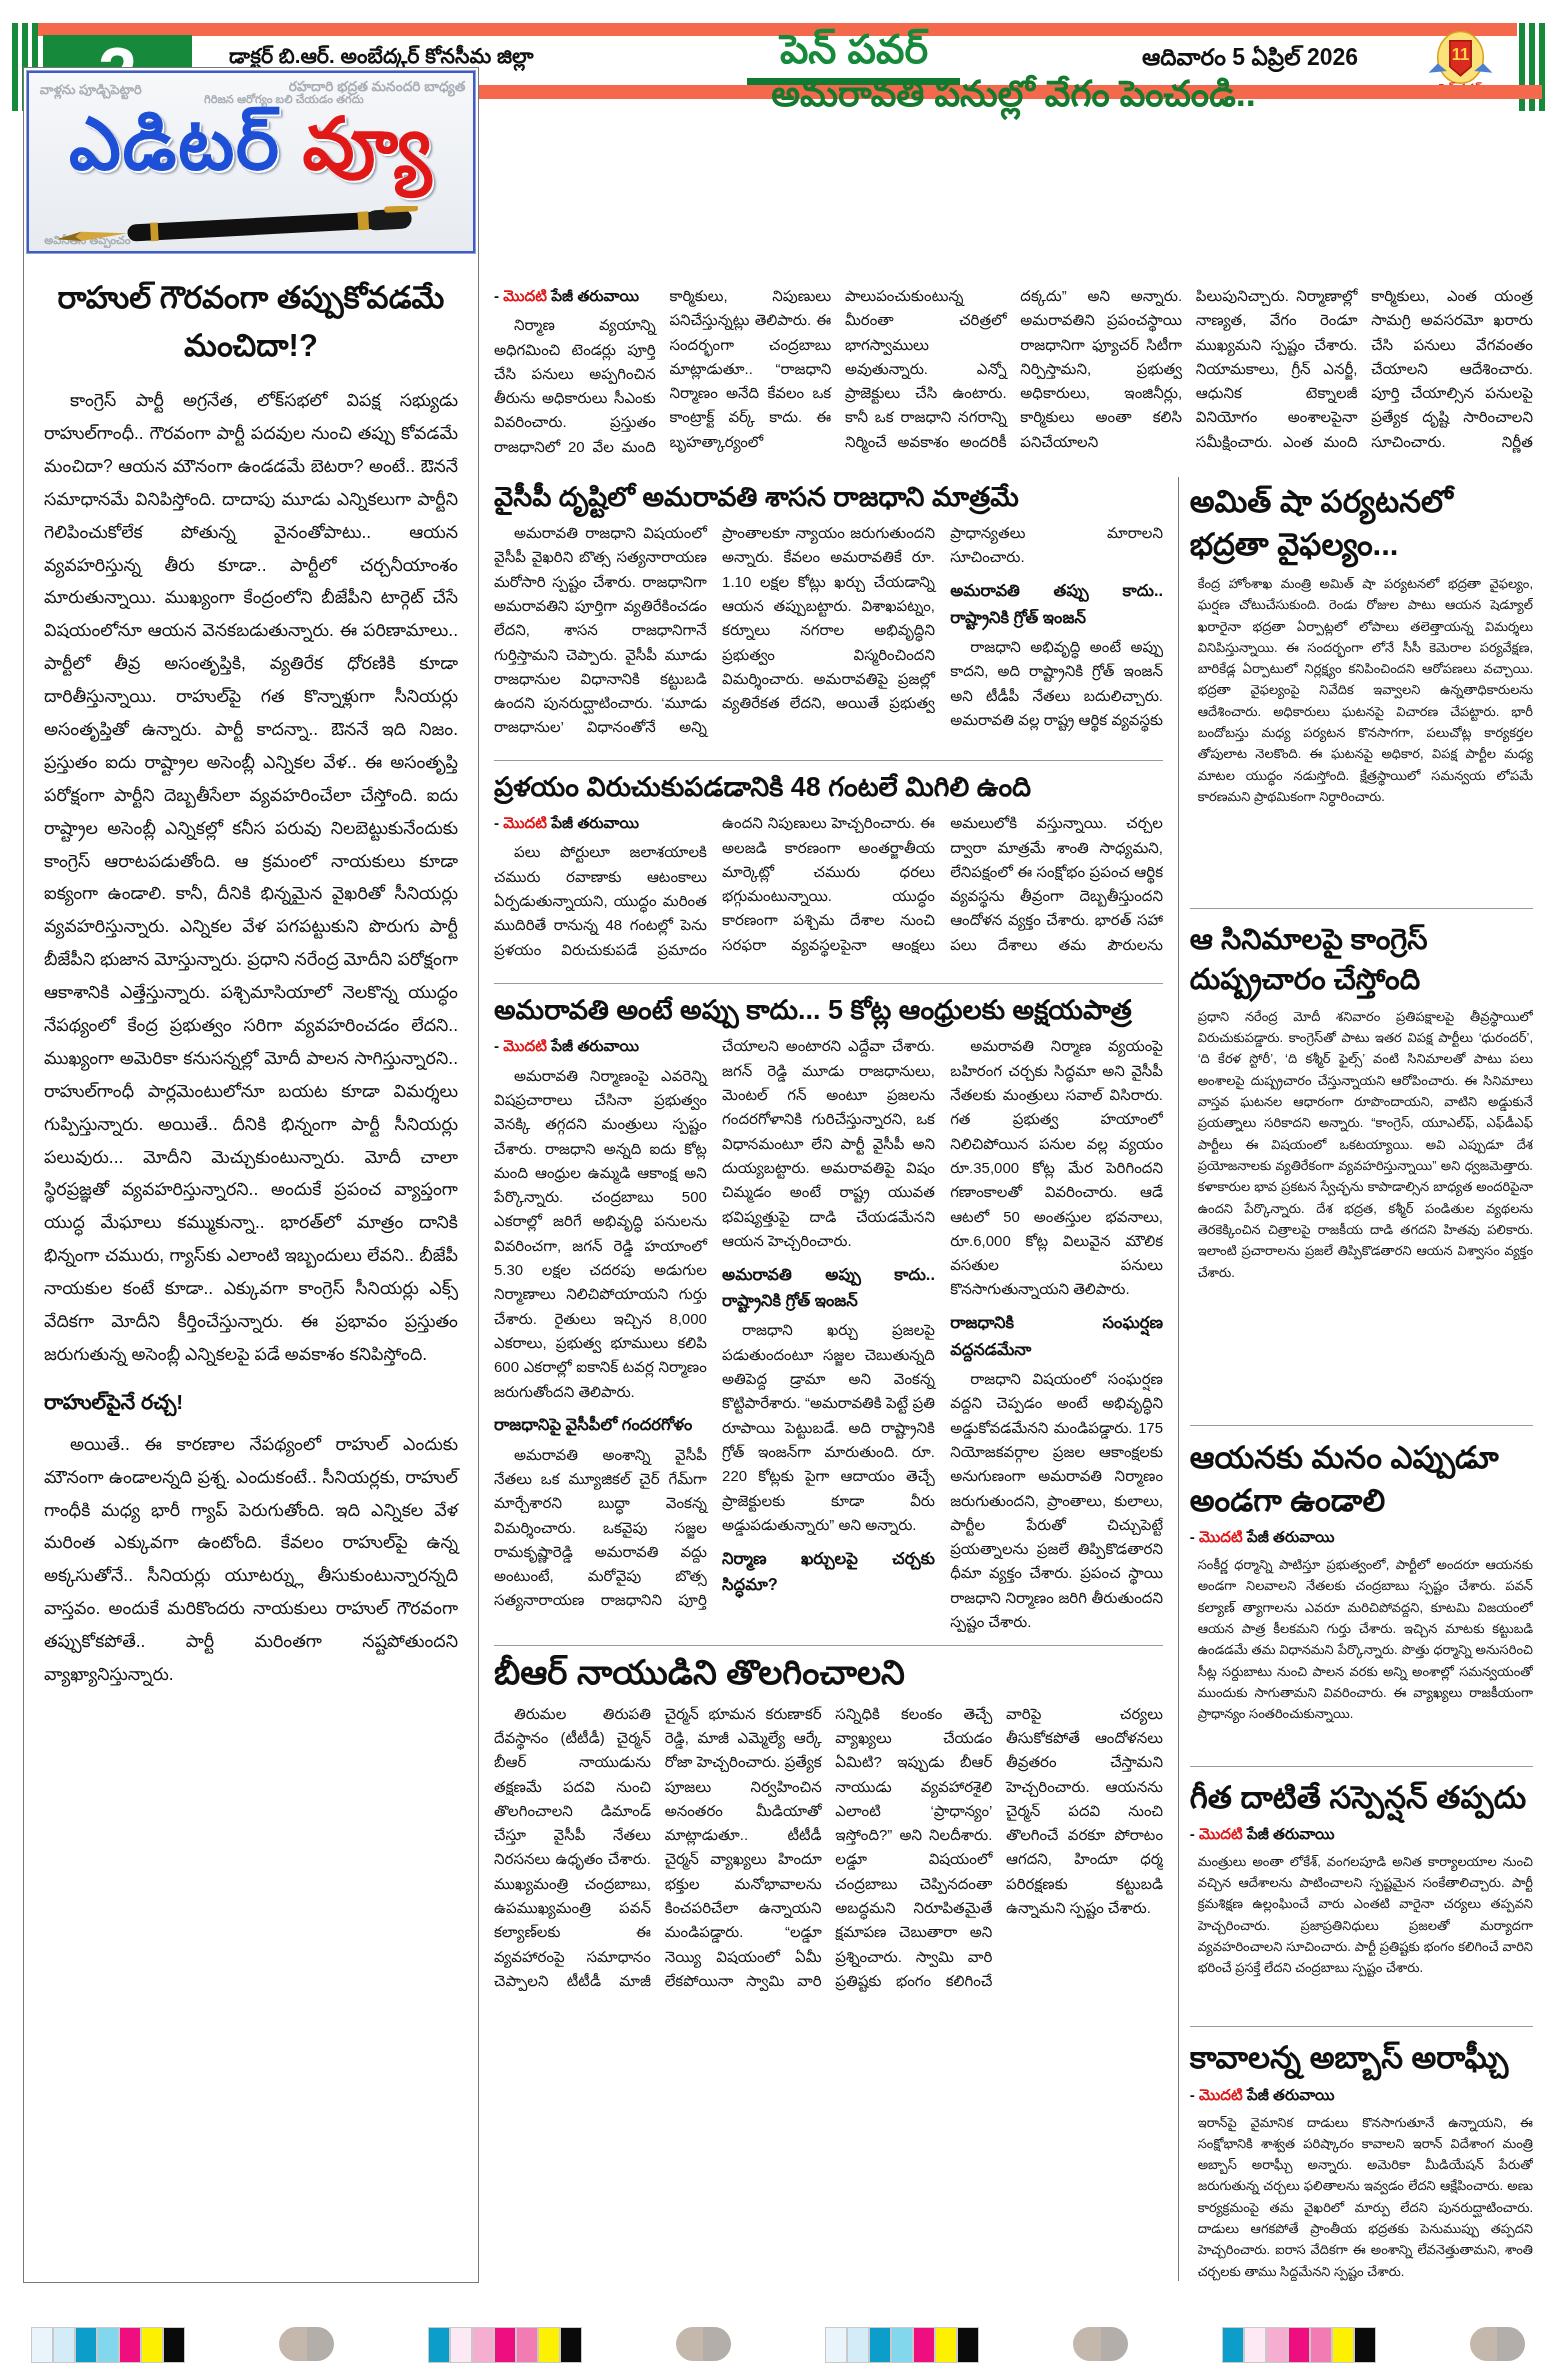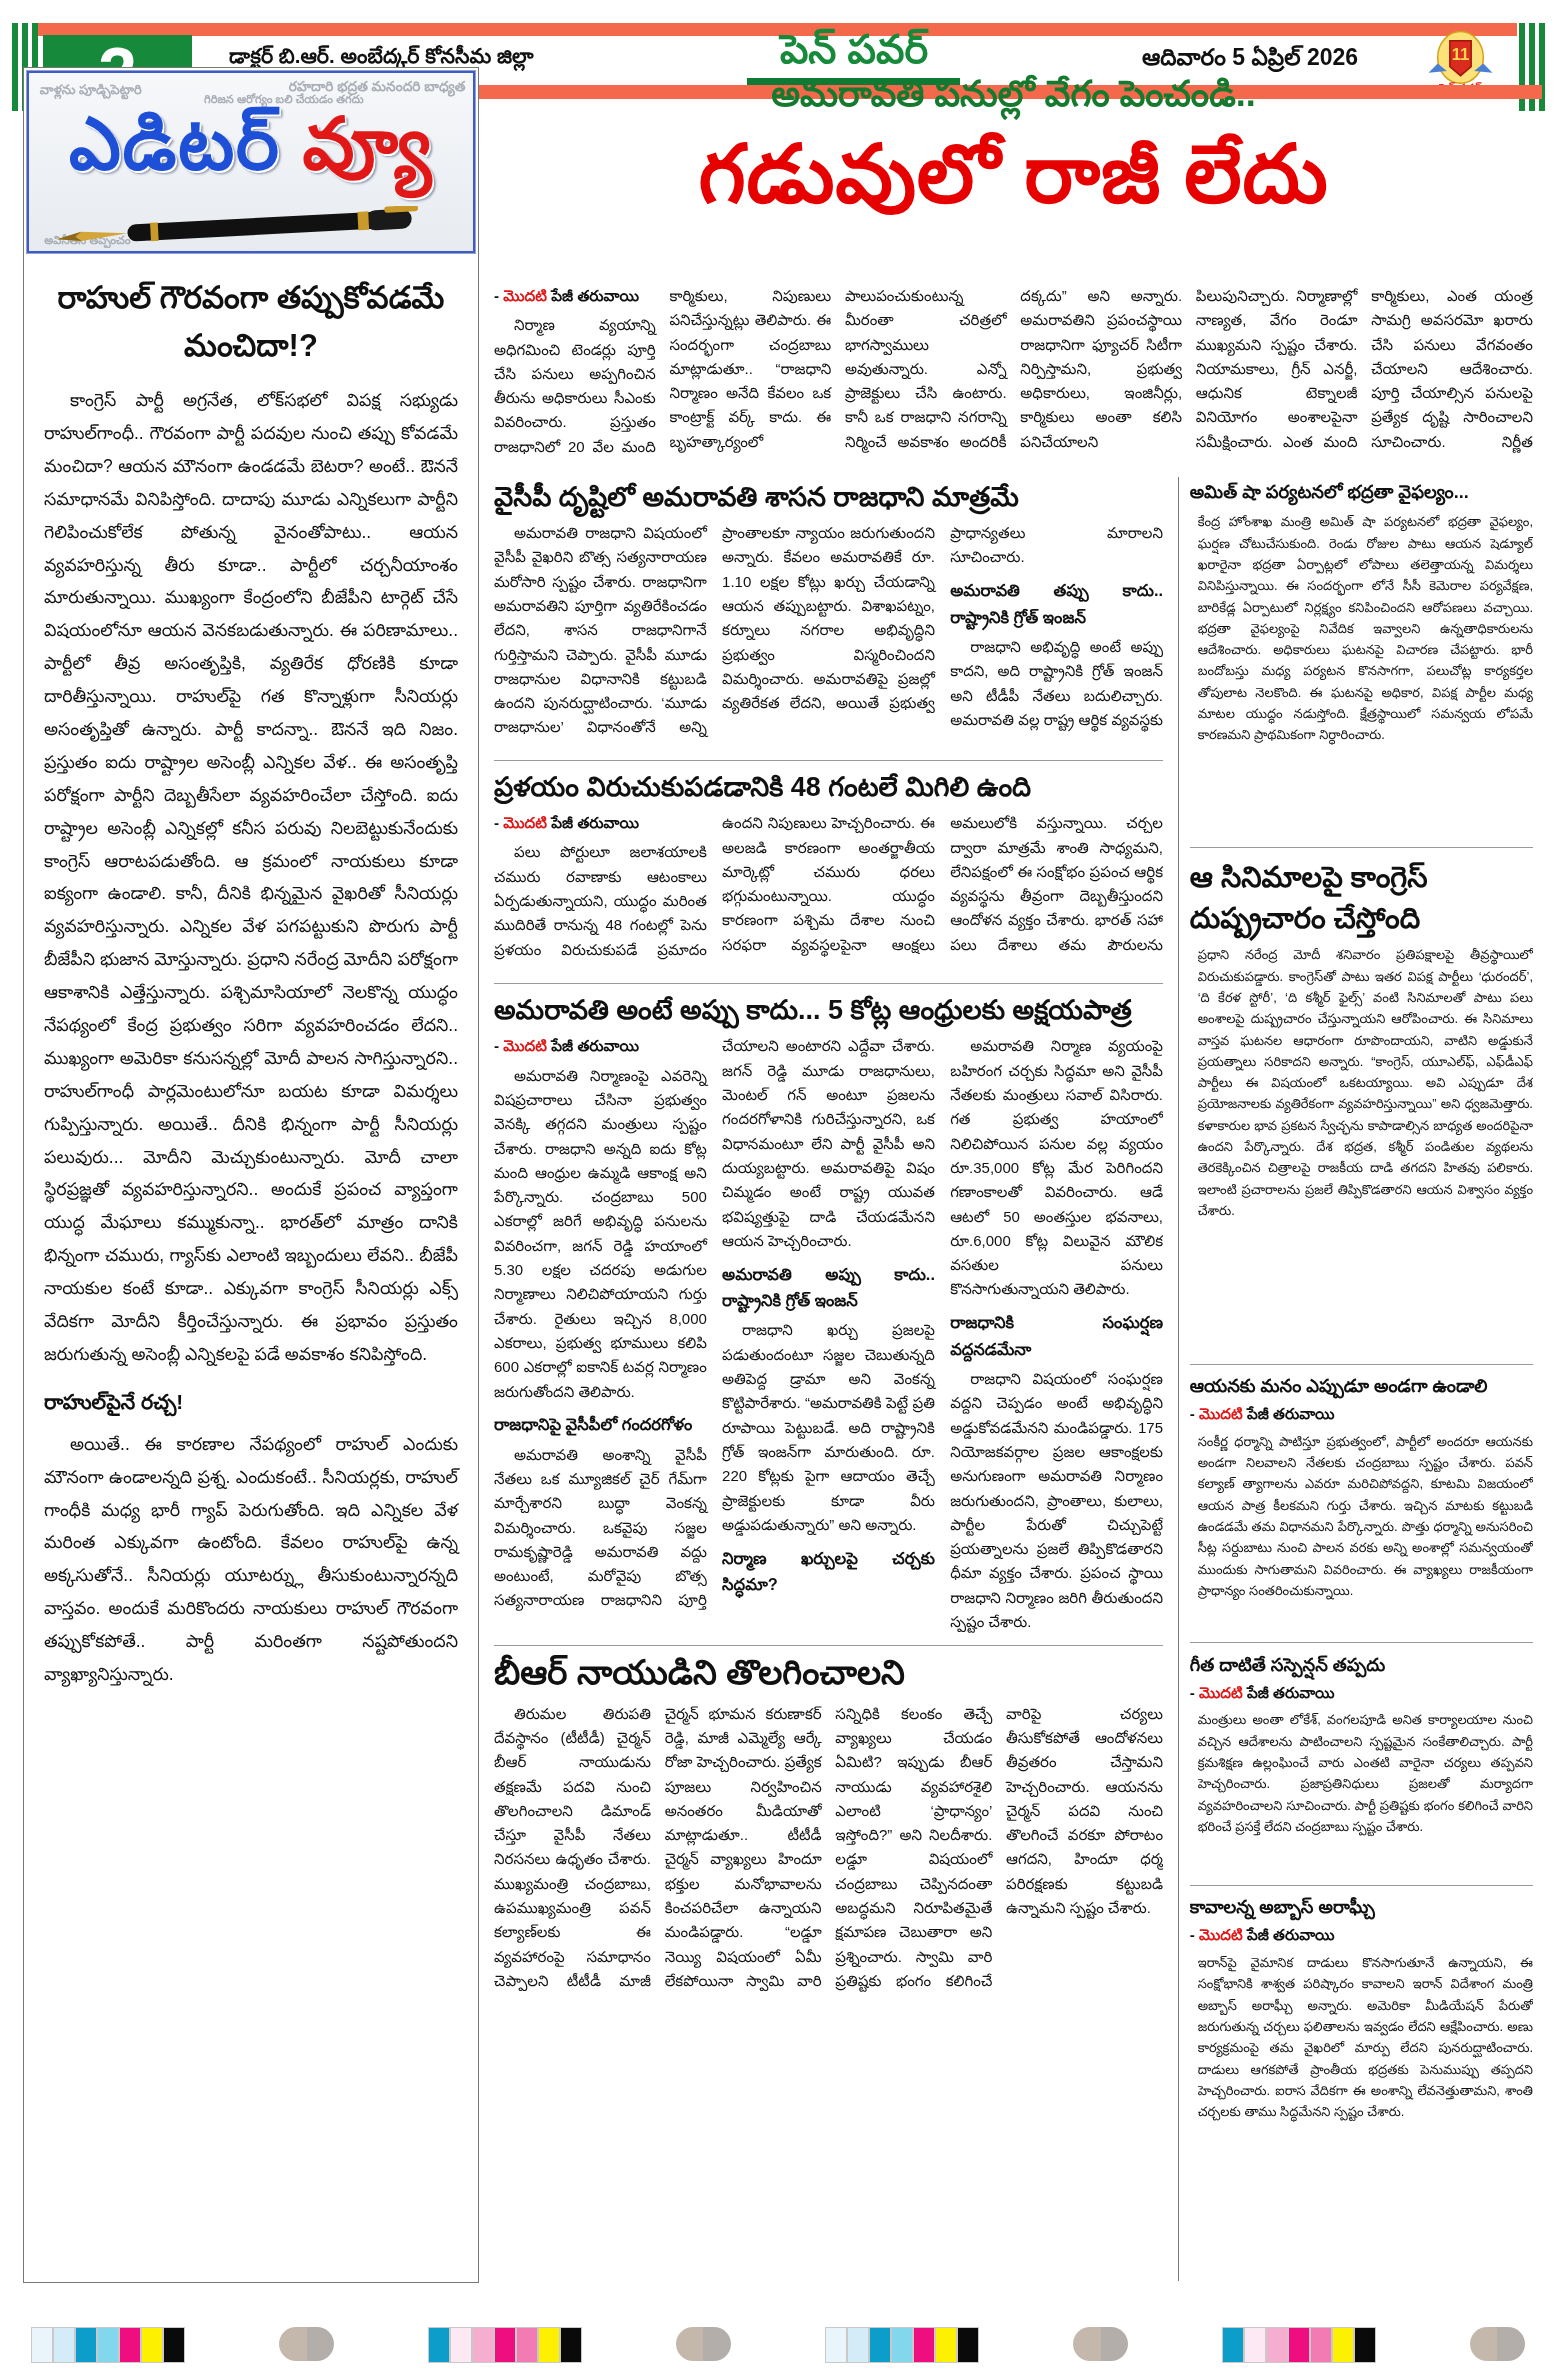--- a/index.html
+++ b/index.html
@@ -52,21 +52,21 @@
   .sect{border-bottom:0.8px solid #999;padding-bottom:6.1px;margin-bottom:7.6px;}
   .sect:last-child{border-bottom:none;}
   .vycp-cols{height:233px;}
   .pral-cols{height:166px;}
   .aksh-cols{height:604px;}
   .roja-kicker{font-size:34px;font-weight:900;margin:3px 0 1.5px 0;}
   .roja-headline{font-size:56px;font-weight:900;margin:0 0 10.7px 0;letter-spacing:0.8px;}
   .roja-cols{column-count:4;column-gap:13.7px;height:448px;overflow:hidden;}
   .right-panel{position:absolute;left:1178px;top:477px;width:355px;height:1804px;border-left:0.8px solid #777;
         padding-left:10.7px;box-sizing:border-box;overflow:hidden;}
-  .rs-head{font-size:18px;font-weight:bold;line-height:1.4;margin:3px 0 6.1px 0;}
+  .rs-head{font-size:31px;font-weight:bold;line-height:1.4;margin:3px 0 6.1px 0;}
   .rs-head.big{font-size:29px;}
   .rs-body{font-size:13px;line-height:1.64;text-align:justify;overflow:hidden;margin-left:8px;}
   .rs{border-bottom:0.8px solid #999;padding-bottom:7.6px;margin-bottom:9.1px;}
   .rs:last-child{border-bottom:none;}
   
   .print-bars{position:absolute;left:30.5px;top:2326px;width:1494px;height:35px;display:flex;
         align-items:center;justify-content:space-between;}
   .swatch-group{display:flex;height:34px;}
   .swatch-group div{width:20px;height:34px;border:0.8px solid #c9c9c9;margin-right:0px;}
   .gray-pill{width:55px;height:34px;border-radius:17px;background:linear-gradient(90deg,#c3b8ab 50%,#b3aeaa 50%);}
@@ -134,21 +134,20 @@
       <div class="left-heading">రాహుల్ గౌరవంగా తప్పుకోవడమే మంచిదా!?</div>
       <div class="left-body">
         <p>కాంగ్రెస్ పార్టీ అగ్రనేత, లోక్‌సభలో విపక్ష సభ్యుడు రాహుల్‌గాంధీ.. గౌరవంగా పార్టీ పదవుల నుంచి తప్పు కోవడమే మంచిదా? ఆయన మౌనంగా ఉండడమే బెటరా? అంటే.. ఔననే సమాధానమే వినిపిస్తోంది. దాదాపు మూడు ఎన్నికలుగా పార్టీని గెలిపించుకోలేక పోతున్న వైనంతోపాటు.. ఆయన వ్యవహరిస్తున్న తీరు కూడా.. పార్టీలో చర్చనీయాంశం మారుతున్నాయి. ముఖ్యంగా కేంద్రంలోని బీజేపీని టార్గెట్ చేసే విషయంలోనూ ఆయన వెనకబడుతున్నారు. ఈ పరిణామాలు.. పార్టీలో తీవ్ర అసంతృప్తికి, వ్యతిరేక ధోరణికి కూడా దారితీస్తున్నాయి. రాహుల్‌పై గత కొన్నాళ్లుగా సీనియర్లు అసంతృప్తితో ఉన్నారు. పార్టీ కాదన్నా.. ఔననే ఇది నిజం. ప్రస్తుతం ఐదు రాష్ట్రాల అసెంబ్లీ ఎన్నికల వేళ.. ఈ అసంతృప్తి పరోక్షంగా పార్టీని దెబ్బతీసేలా వ్యవహరించేలా చేస్తోంది. ఐదు రాష్ట్రాల అసెంబ్లీ ఎన్నికల్లో కనీస పరువు నిలబెట్టుకునేందుకు కాంగ్రెస్ ఆరాటపడుతోంది. ఆ క్రమంలో నాయకులు కూడా ఐక్యంగా ఉండాలి. కానీ, దీనికి భిన్నమైన వైఖరితో సీనియర్లు వ్యవహరిస్తున్నారు. ఎన్నికల వేళ పగపట్టుకుని పొరుగు పార్టీ బీజేపీని భుజాన మోస్తున్నారు. ప్రధాని నరేంద్ర మోదీని పరోక్షంగా ఆకాశానికి ఎత్తేస్తున్నారు. పశ్చిమాసియాలో నెలకొన్న యుద్ధం నేపథ్యంలో కేంద్ర ప్రభుత్వం సరిగా వ్యవహరించడం లేదని.. ముఖ్యంగా అమెరికా కనుసన్నల్లో మోదీ పాలన సాగిస్తున్నారని.. రాహుల్‌గాంధీ పార్లమెంటులోనూ బయట కూడా విమర్శలు గుప్పిస్తున్నారు. అయితే.. దీనికి భిన్నంగా పార్టీ సీనియర్లు పలువురు... మోదీని మెచ్చుకుంటున్నారు. మోదీ చాలా స్థిరప్రజ్ఞతో వ్యవహరిస్తున్నారని.. అందుకే ప్రపంచ వ్యాప్తంగా యుద్ధ మేఘాలు కమ్ముకున్నా.. భారత్‌లో మాత్రం దానికి భిన్నంగా చమురు, గ్యాస్‌కు ఎలాంటి ఇబ్బందులు లేవని.. బీజేపీ నాయకుల కంటే కూడా.. ఎక్కువగా కాంగ్రెస్ సీనియర్లు ఎక్స్ వేదికగా మోదీని కీర్తించేస్తున్నారు. ఈ ప్రభావం ప్రస్తుతం జరుగుతున్న అసెంబ్లీ ఎన్నికలపై పడే అవకాశం కనిపిస్తోంది.</p>
         <div class="left-subhead">రాహుల్‌పైనే రచ్చ!</div>
         <p>అయితే.. ఈ కారణాల నేపథ్యంలో రాహుల్ ఎందుకు మౌనంగా ఉండాలన్నది ప్రశ్న. ఎందుకంటే.. సీనియర్లకు, రాహుల్ గాంధీకి మధ్య భారీ గ్యాప్ పెరుగుతోంది. ఇది ఎన్నికల వేళ మరింత ఎక్కువగా ఉంటోంది. కేవలం రాహుల్‌పై ఉన్న అక్కసుతోనే.. సీనియర్లు యూటర్న్లు తీసుకుంటున్నారన్నది వాస్తవం. అందుకే మరికొందరు నాయకులు రాహుల్ గౌరవంగా తప్పుకోకపోతే.. పార్టీ మరింతగా నష్టపోతుందని వ్యాఖ్యానిస్తున్నారు.</p>
       </div>
     </div>
   </div>
 
   <div class="main-kicker">అమరావతి పనుల్లో వేగం పెంచండి..</div>
-  <div class="main-headline">గడువులో రాజీ లేదు</div>
   <div class="main-body colbody">
     <div class="byline">
       <span>- </span><span class="red">మొదటి</span><span> పేజీ తరువాయి</span>
     </div>
     <p>నిర్మాణ వ్యయాన్ని అధిగమించి టెండర్లు పూర్తి చేసి పనులు అప్పగించిన తీరును అధికారులు సీఎంకు వివరించారు. ప్రస్తుతం రాజధానిలో 20 వేల మంది కార్మికులు, నిపుణులు పనిచేస్తున్నట్లు తెలిపారు. ఈ సందర్భంగా చంద్రబాబు మాట్లాడుతూ.. “రాజధాని నిర్మాణం అనేది కేవలం ఒక కాంట్రాక్ట్ వర్క్ కాదు. ఈ బృహత్కార్యంలో పాలుపంచుకుంటున్న మీరంతా చరిత్రలో భాగస్వాములు అవుతున్నారు. ఎన్నో ప్రాజెక్టులు చేసి ఉంటారు. కానీ ఒక రాజధాని నగరాన్ని నిర్మించే అవకాశం అందరికీ దక్కదు” అని అన్నారు. అమరావతిని ప్రపంచస్థాయి రాజధానిగా ఫ్యూచర్ సిటీగా నిర్పిస్తామని, ప్రభుత్వ అధికారులు, ఇంజినీర్లు, కార్మికులు అంతా కలిసి పనిచేయాలని పిలుపునిచ్చారు. నిర్మాణాల్లో నాణ్యత, వేగం రెండూ ముఖ్యమని స్పష్టం చేశారు. నియామకాలు, గ్రీన్ ఎనర్జీ, ఆధునిక టెక్నాలజీ వినియోగం అంశాలపైనా సమీక్షించారు. ఎంత మంది కార్మికులు, ఎంత యంత్ర సామగ్రి అవసరమో ఖరారు చేసి పనులు వేగవంతం చేయాలని ఆదేశించారు. పూర్తి చేయాల్సిన పనులపై ప్రత్యేక దృష్టి సారించాలని సూచించారు. నిర్ణీత గడువులోగా ప్రాజెక్టులు పూర్తికావాలని ఆదేశించారు.</p>
   </div>
 
   <div class="mid-panel">
 
     <div class="sect">

